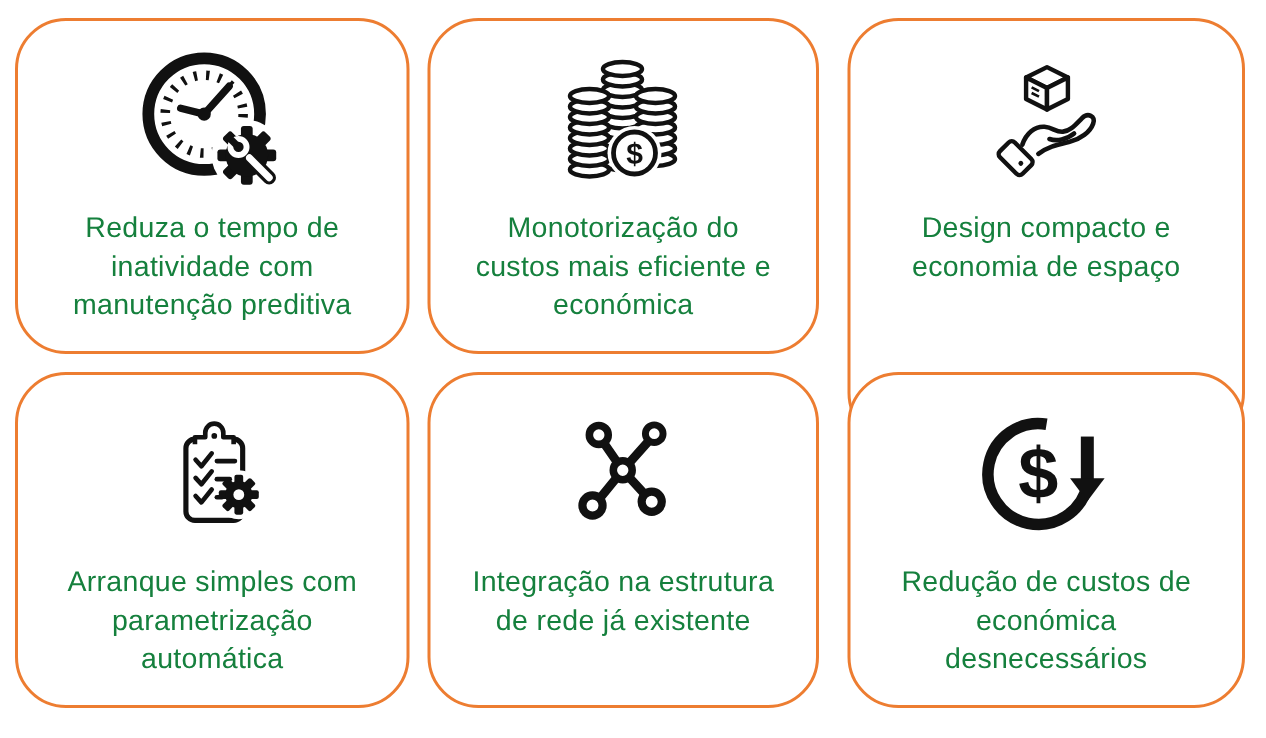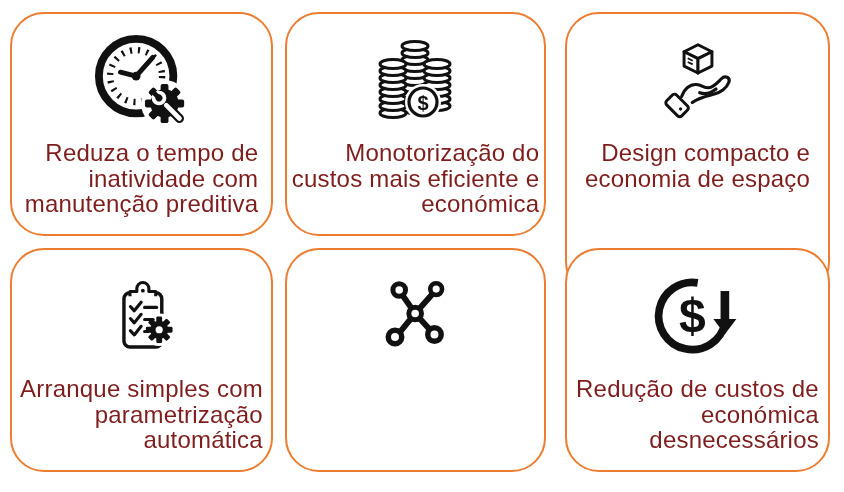--- a/index.html
+++ b/index.html
@@ -2,22 +2,22 @@
 <html><head>
 <meta charset="utf-8">
 <style>
   html,body{margin:0;padding:0;background:#ffffff;}
   #stage{position:relative;width:844px;height:492px;background:#ffffff;overflow:hidden;
          font-family:"Liberation Sans",sans-serif;}
   .card{position:absolute;box-sizing:border-box;background:#ffffff;
         border:2px solid #ED7D31;border-radius:34px;
         display:flex;flex-direction:column;align-items:center;padding-top:16px;}
   .icon-box{height:100px;display:flex;align-items:center;justify-content:center;}
-  .card-text{margin-top:10px;text-align:right;white-space:pre-line;
-             font-size:24px;line-height:25.5px;letter-spacing:.2px;color:#7f1d1d;}
+  .card-text{margin-top:10px;text-align:center;white-space:pre-line;
+             font-size:19px;line-height:25.5px;letter-spacing:.2px;color:#15803d;}
   .c1{left:10px;top:12px;width:263px;height:224px;}
   .c2{left:285px;top:12px;width:261px;height:224px;}
   .c3{left:565px;top:12px;width:265px;height:284px;}
   .c4{left:10px;top:248px;width:263px;height:224px;}
   .c5{left:285px;top:248px;width:261px;height:224px;}
   .c6{left:565px;top:248px;width:265px;height:224px;}
   svg text{font-family:"Liberation Sans",sans-serif;}
 </style>
 </head>
 <body>
@@ -156,20 +156,22 @@
           <line x1="49" y1="47" x2="27" y2="74"></line>
           <line x1="49" y1="47" x2="71" y2="71"></line>
         </g>
         <circle cx="30" cy="19" r="7.5" fill="#fff" stroke="#111" stroke-width="6"></circle>
         <circle cx="74" cy="18" r="7" fill="#fff" stroke="#111" stroke-width="5.5"></circle>
         <circle cx="25" cy="75" r="8" fill="#fff" stroke="#111" stroke-width="6.5"></circle>
         <circle cx="72" cy="72" r="8" fill="#fff" stroke="#111" stroke-width="6.5"></circle>
         <circle cx="49" cy="47" r="7.5" fill="#fff" stroke="#111" stroke-width="6"></circle>
       </svg>
     </div>
+    <div class="card-text">Integração na estrutura
+de rede já existente</div>
   </div>
 
   <div class="card c6">
     <div class="icon-box">
       <svg viewBox="0 0 100 100" width="96" height="96">
         <circle cx="44" cy="50" r="35" fill="none" stroke="#111" stroke-width="8" stroke-dasharray="163 57" transform="rotate(12 44 50)"></circle>
         <text x="44" y="66.5" font-size="50" font-weight="bold" text-anchor="middle" fill="#111">$</text>
         <rect x="73.5" y="24" width="9" height="30" fill="#111"></rect>
         <polygon points="66,53 90,53 78,69" fill="#111"></polygon>
       </svg>

